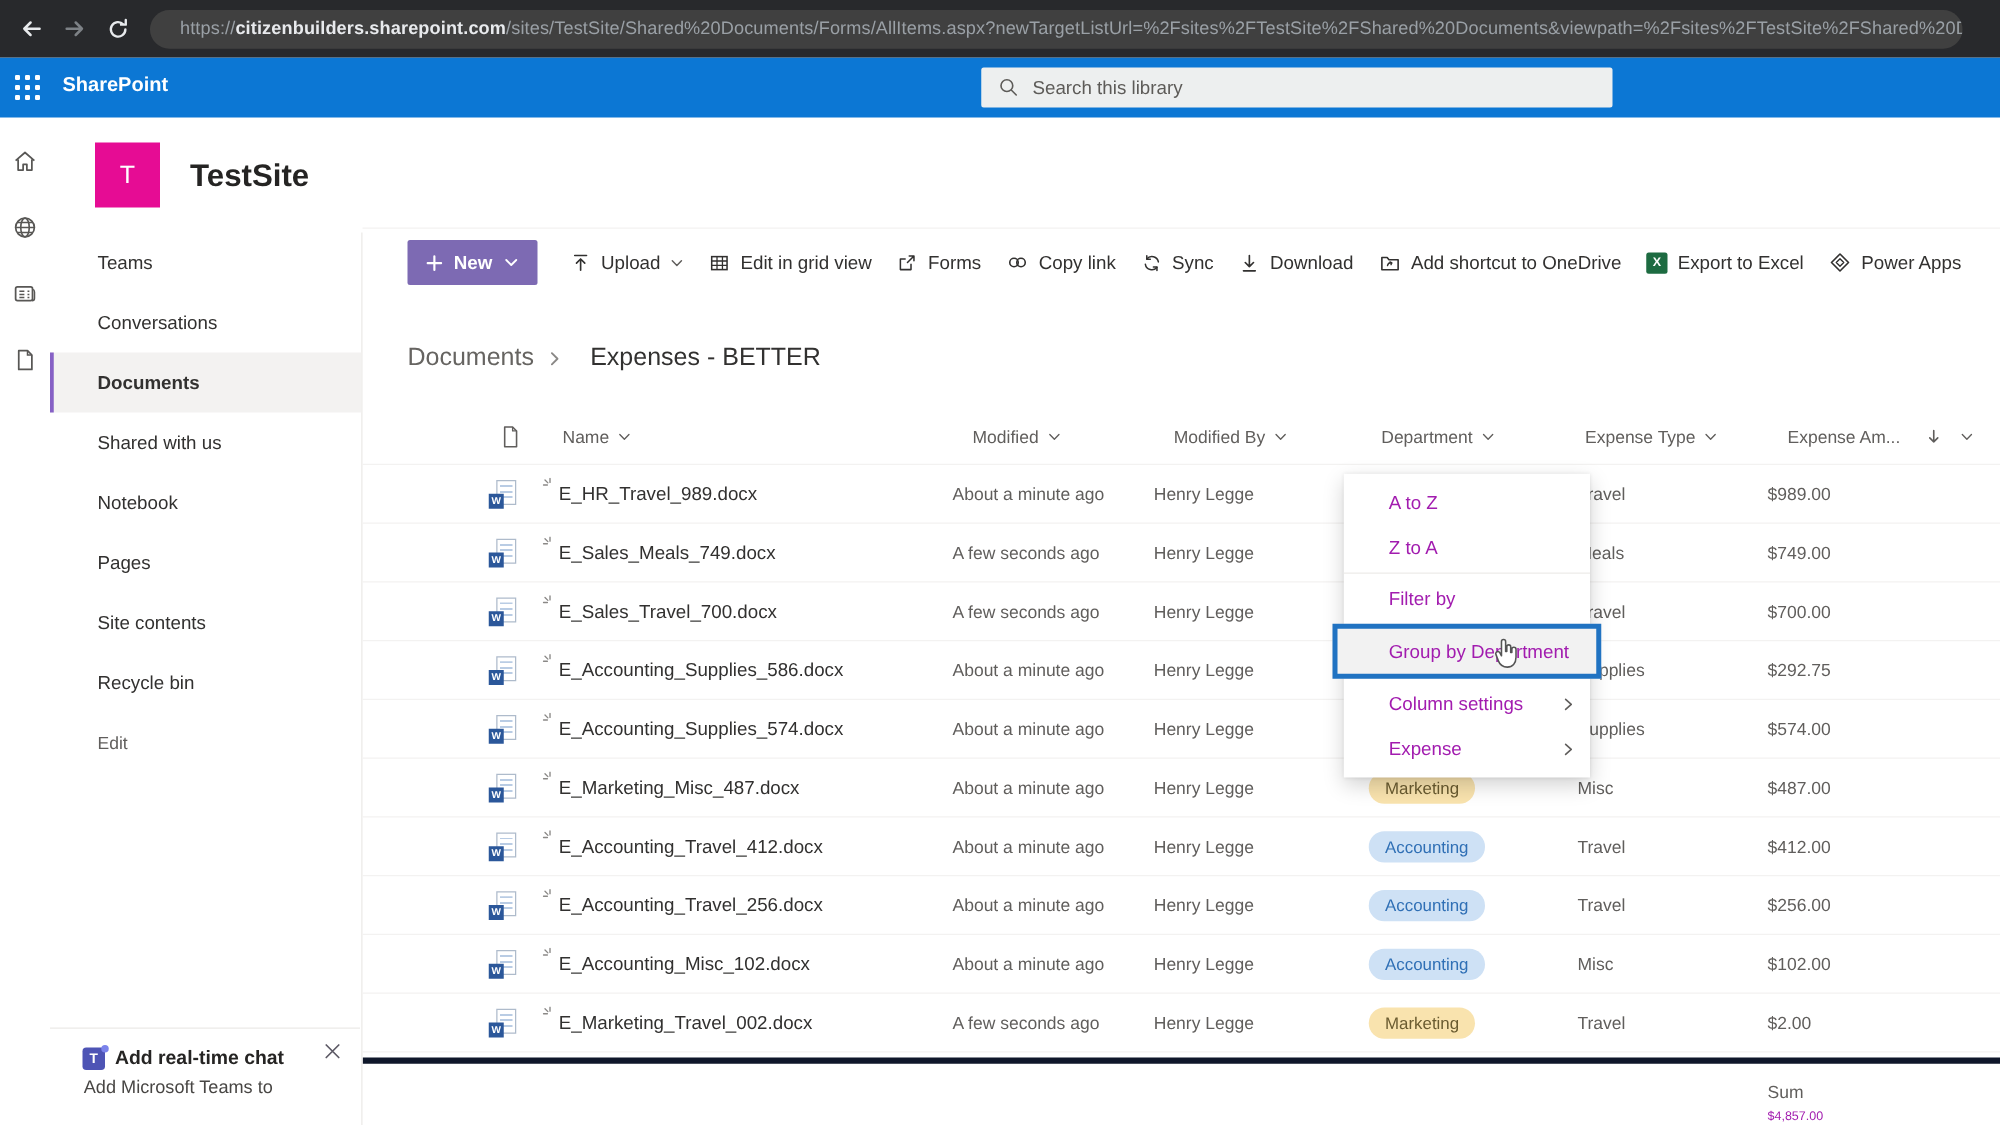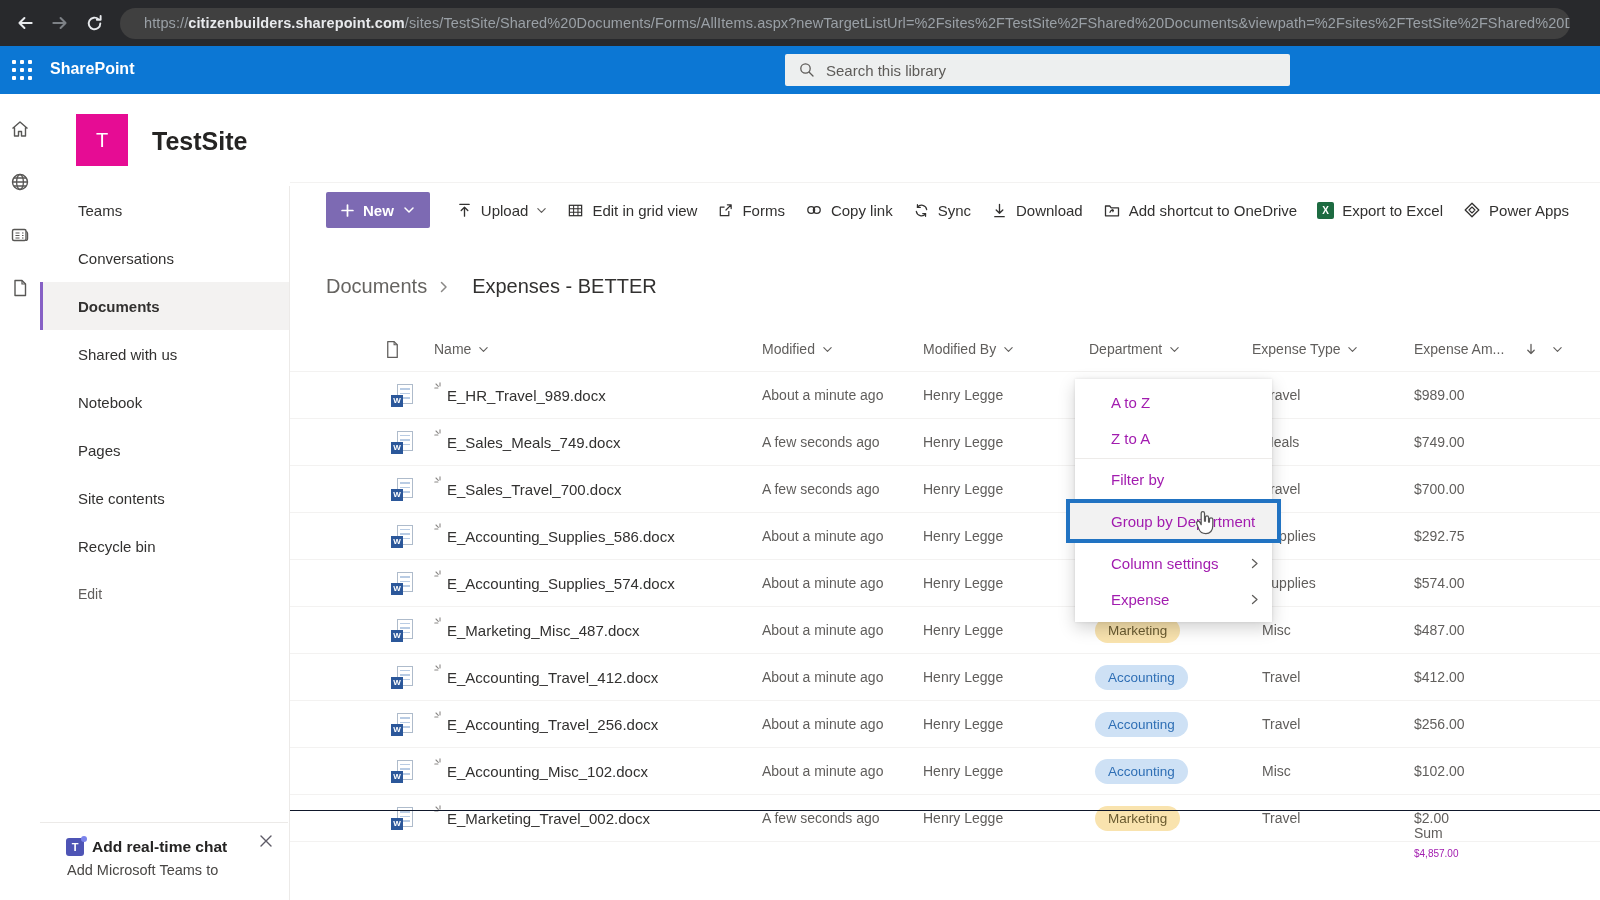--- a/index.html
+++ b/index.html
@@ -78,42 +78,42 @@
     color:#fff; font-size:10px; font-weight:700; display:flex; align-items:center;
     justify-content:center; }
 
   .breadcrumb { position:absolute; left:36px; top:92px; display:flex;
     align-items:center; gap:11px; font-size:20px; color:#666461; }
   .breadcrumb .current { color:#323130; font-weight:400;margin-left:12px; }
 
   .grid-row { display:grid;
     grid-template-columns:49px 328px 161px 166px 163px 162px 1fr;
     padding-left:95px; align-items:center; }
-  .thead { position:absolute; left:0; right:0; top:150px; height:32px;
+  .thead { position:absolute; left:16px; right:0; top:150px; height:32px;
     color:#605e5c; font-size:14px; }
   .th { display:flex; align-items:center; gap:7px; cursor:pointer; }
   .rows { position:absolute; left:0; right:0; top:188px; border-top:1px solid #f3f2f1; }
   .row { height:47px; border-bottom:1px solid #f3f2f1; cursor:pointer; }
   .fname { font-size:15px; color:#323130; display:flex; align-items:center; }
   .dim { font-size:14px; color:#605e5c; }
   .badge { display:inline-block; padding:5px 13px; border-radius:13px;
     font-size:13.5px; margin-left:6px; }
   .etype { padding-left:10px; }
   .spark { margin:0 2px 0 0; transform:translateY(-8px); }
 
   .word-icon { position:relative; width:22px; height:23px; margin-left:6px; }
   .word-icon .page { position:absolute; right:0; top:0; width:16px; height:20px;
     background:#fff; border:1px solid #aebbcb; }
   .word-icon .lines { position:absolute; left:2px; right:2px; top:3px; height:12px;
     background:repeating-linear-gradient(180deg,#b9cce4 0 1.5px,transparent 1.5px 4.5px); }
   .word-icon .wbox { position:absolute; left:0; bottom:0; width:12px; height:12px;
     background:#2b579a; color:#fff; font-size:8px; font-weight:700;
     display:flex; align-items:center; justify-content:center; }
 
-  .tfoot { position:absolute; left:0; right:0; top:627px; border-top:1px solid #0f172a; }
+  .tfoot { position:absolute; left:0; right:0; top:663px; border-top:5px solid #0f172a; }
   .sum-label { font-size:14px; color:#605e5c; margin-top:14px; }
   .sum-value { font-size:10px; color:#a21caf; margin-top:7px; }
 
   
   .menu { position:absolute; left:785px; top:196px; width:197px; background:#fff;
     box-shadow:0 6px 16px rgba(0,0,0,.18), 0 0 3px rgba(0,0,0,.10);
     padding:5px 0; z-index:20; }
   .menu-item { height:36px; display:flex; align-items:center;
     padding:0 12px 0 36px; font-size:15px; color:#a21caf; cursor:pointer; position:relative; }
   .menu-divider { height:1px; background:#edebe9; margin:2px 0; }

